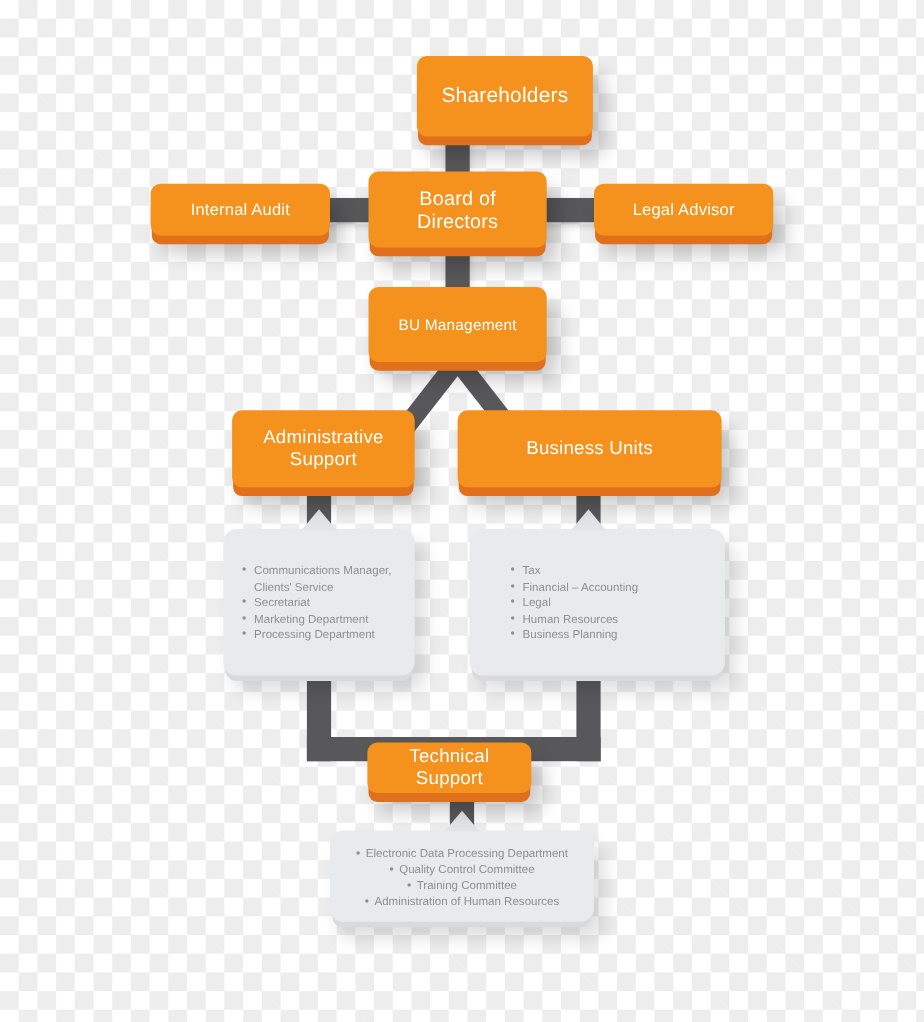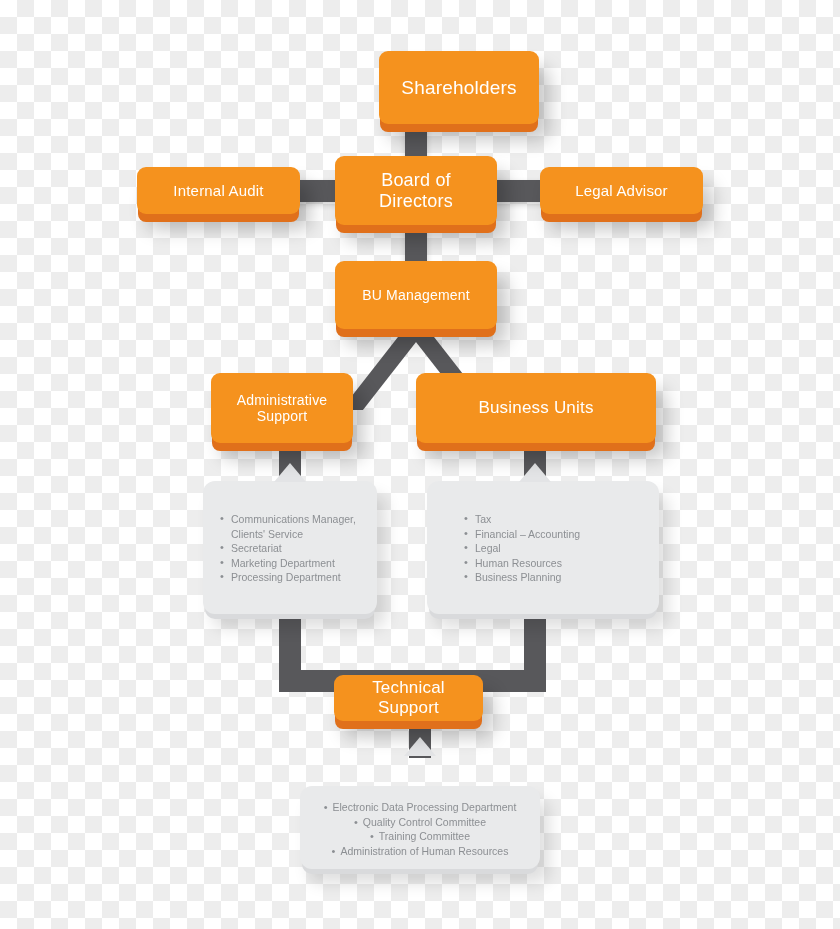--- a/index.html
+++ b/index.html
@@ -132,21 +132,21 @@
   </div>
 
   <div class="box" style="left:540px;top:167px;width:163px;height:47px;font-size:15px;">
     <span>Legal Advisor</span>
   </div>
 
   <div class="box" style="left:335px;top:261px;width:162px;height:68px;font-size:14px;">
     <span>BU Management</span>
   </div>
 
-  <div class="box" style="left:211px;top:373px;width:142px;height:70px;font-size:14px;">
+  <div class="box" style="left:211px;top:373px;width:166px;height:70px;font-size:17px;">
     <span>Administrative Support</span>
   </div>
 
   <div class="box" style="left:416px;top:373px;width:240px;height:70px;font-size:17px;">
     <span>Business Units</span>
   </div>
 
   <div class="box" style="left:334px;top:675px;width:149px;height:46px;font-size:17px;">
     <span>Technical Support</span>
   </div>
@@ -168,21 +168,21 @@
   <div class="panel" style="left:427px;top:481px;width:232px;height:133px;">
     <ul style="font-size:10.5px;line-height:14.5px;padding:31px 0 0 37px;">
       <li>Tax</li>
       <li>Financial – Accounting</li>
       <li>Legal</li>
       <li>Human Resources</li>
       <li>Business Planning</li>
     </ul>
   </div>
 
-  <div class="panel center" style="left:300px;top:786px;width:240px;height:83px;">
+  <div class="panel center" style="left:300px;top:755px;width:240px;height:83px;">
     <ul style="font-size:10.5px;line-height:14.5px;padding:14px 10px 0 10px;">
       <li>Electronic Data Processing Department</li>
       <li>Quality Control Committee</li>
       <li>Training Committee</li>
       <li>Administration of Human Resources</li>
     </ul>
   </div>
 
 </div>
 

